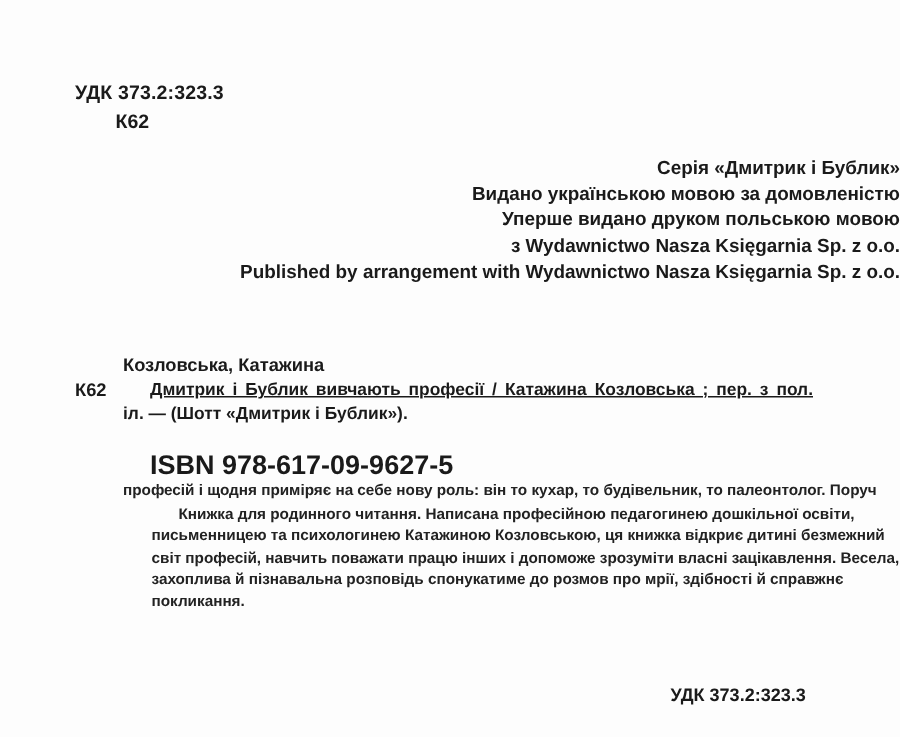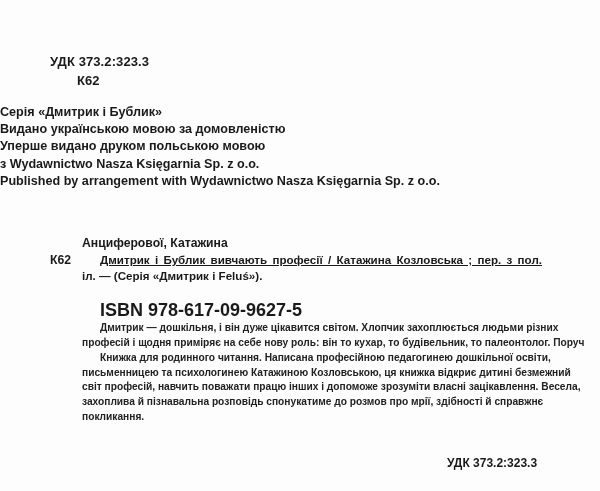--- a/index.html
+++ b/index.html
@@ -20,21 +20,21 @@
       left: 50px; top: 54px;
       font-size: 13px; font-weight: bold; line-height: 16px;
       letter-spacing: 0.1px;
     }
     .k62-top {
       left: 77px; top: 73px;
       font-size: 13px; font-weight: bold; line-height: 16px;
     }
     .imprint {
       left: 0; width: 600px; top: 104px;
-      text-align: left;
+      text-align: right;
       font-size: 12.6px; font-weight: bold; line-height: 17.2px;
     }
     .imprint div { white-space: nowrap; }
     .author {
       left: 82px; top: 236px;
       font-size: 12.2px; font-weight: bold; line-height: 15px;
     }
     .k62-left {
       left: 50px; top: 253px;
       font-size: 12.2px; font-weight: bold; line-height: 15px;
@@ -52,53 +52,52 @@
       font-size: 18px; font-weight: bold; line-height: 15px;
     }
     .annot {
       left: 82px; top: 321px; width: 460px;
       font-size: 10.2px; font-weight: bold; line-height: 14.6px;
       color: #222;
     }
     .annot .line { white-space: nowrap; }
     .annot .indent { padding-left: 18px; }
     .annot .just { text-align: justify; text-align-last: justify; }
-    .annot .para2 { margin-top: 1px; }
+    .annot .para2 { margin-top: 1px; margin-left: 19px; }
     .udk-bottom {
       left: 447px; top: 456px;
       font-size: 12px; font-weight: bold; line-height: 15px;
     }
   </style>
 </head>
 <body>
 
 <div class="abs udk-top">УДК 373.2:323.3</div>
 <div class="abs k62-top">К62</div>
 
 <div class="abs imprint">
   <div>Серія «Дмитрик і Бублик»</div>
   <div>Видано українською мовою за домовленістю</div>
   <div>Уперше видано друком польською мовою</div>
   <div>з Wydawnictwo Nasza Księgarnia Sp. z o.o.</div>
   <div>Published by arrangement with Wydawnictwo Nasza Księgarnia Sp. z o.o.</div>
 </div>
 
-<div class="abs author">Анциферової, Катажина</div>
+<div class="abs author">Козловська, Катажина</div>
 <div class="abs k62-left">К62</div>
 
 <div class="abs biblio">
   <div class="line indent just">Дмитрик і Бублик вивчають професії / Катажина Козловська ; пер. з пол.</div>
-  <div class="line">іл. — (Серія «Дмитрик і Feluś»).</div>
+  <div class="line">іл. — (Шотт «Дмитрик і Бублик»).</div>
 </div>
 
 <div class="abs isbn">ISBN 978-617-09-9627-5</div>
 
 <div class="abs annot">
   <div>
-    <div class="line indent just">Дмитрик — дошкільня, і він дуже цікавится світом. Хлопчик захоплюється людьми різних</div>
     <div class="line just">професій і щодня приміряє на себе нову роль: він то кухар, то будівельник, то палеонтолог. Поруч</div>
   </div>
   <div class="para2">
     <div class="line indent just">Книжка для родинного читання. Написана професійною педагогинею дошкільної освіти,</div>
     <div class="line just">письменницею та психологинею Катажиною Козловською, ця книжка відкриє дитині безмежний</div>
     <div class="line just">світ професій, навчить поважати працю інших і допоможе зрозуміти власні зацікавлення. Весела,</div>
     <div class="line just">захоплива й пізнавальна розповідь спонукатиме до розмов про мрії, здібності й справжнє</div>
     <div class="line">покликання.</div>
   </div>
 </div>

